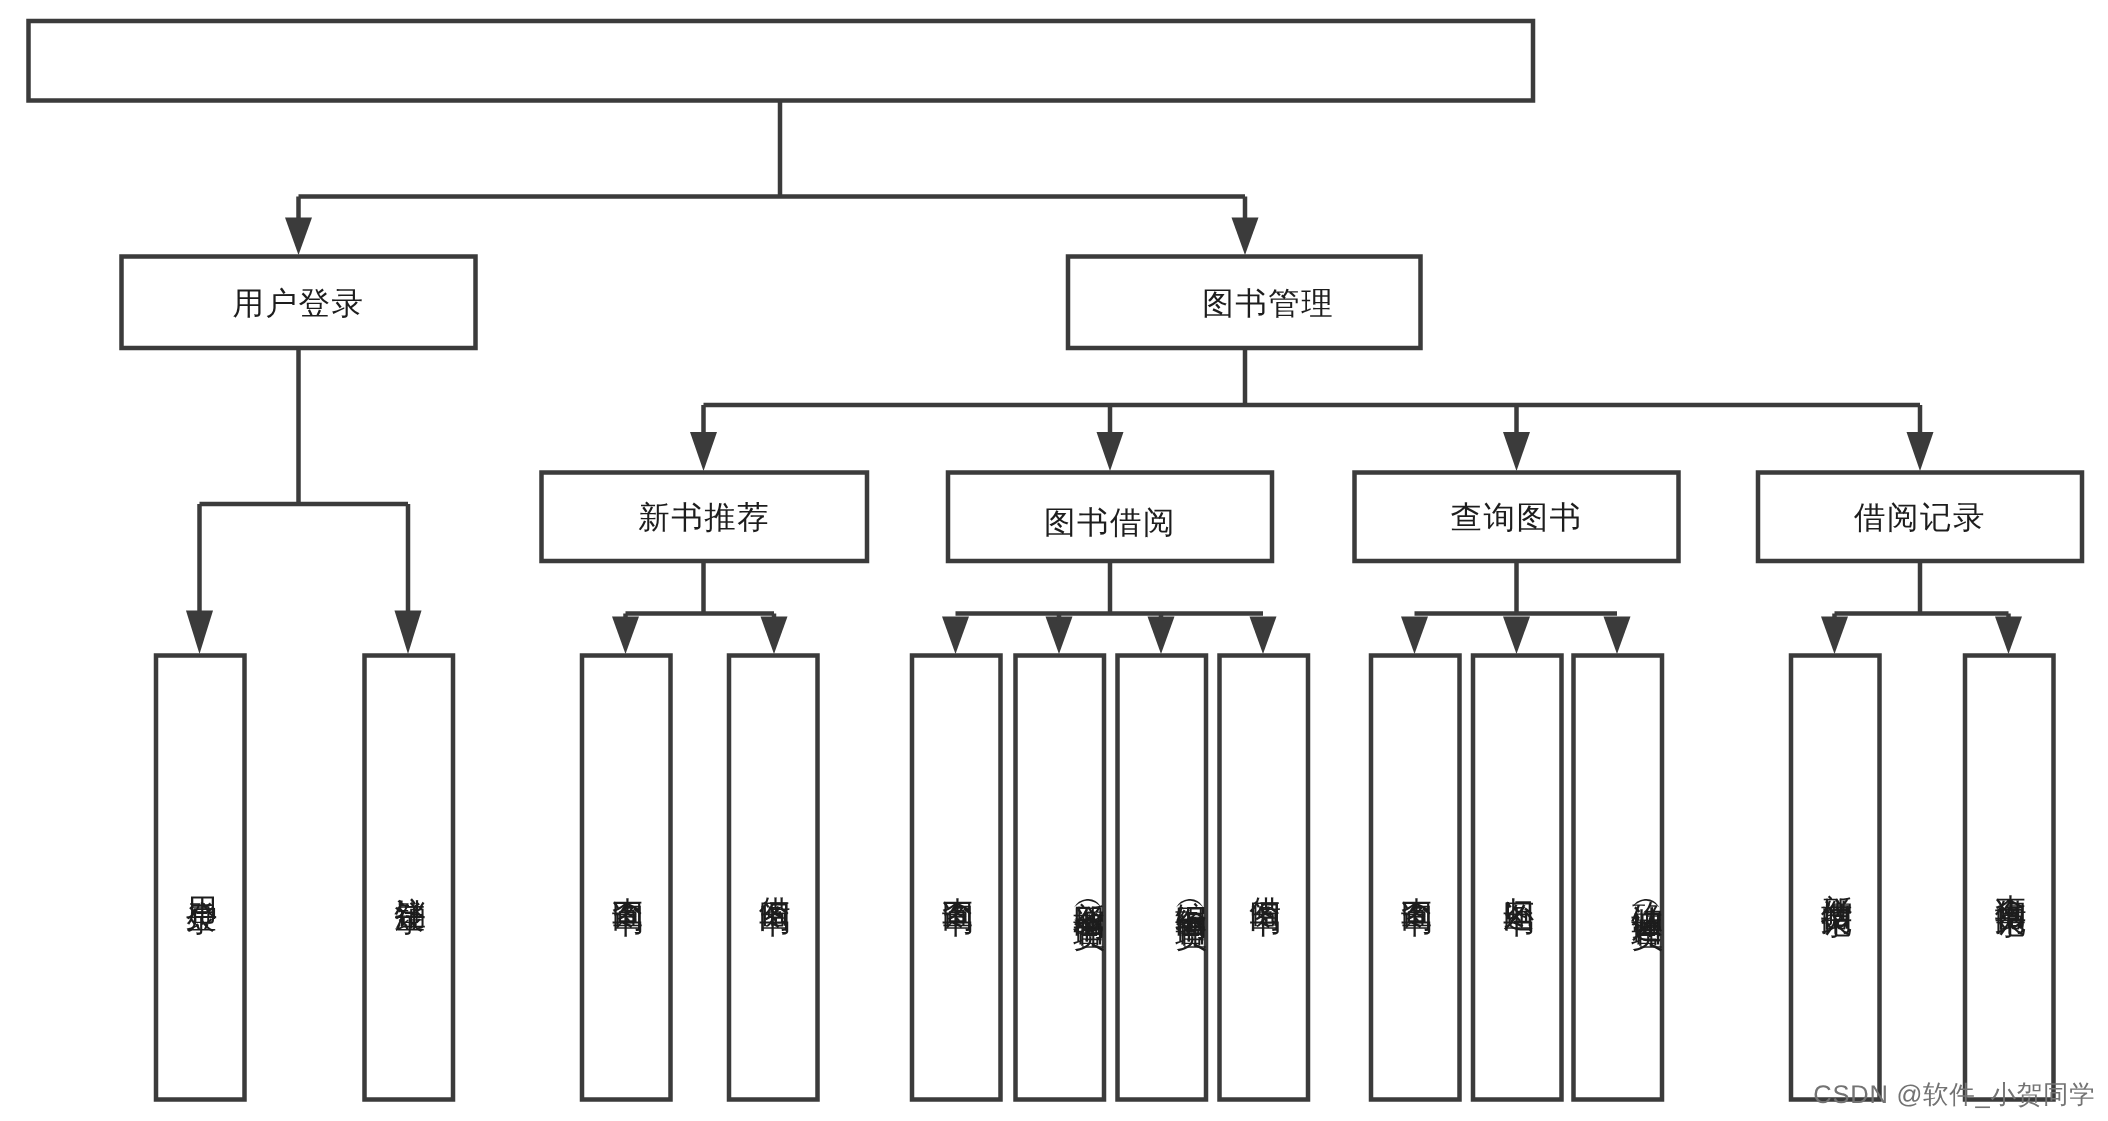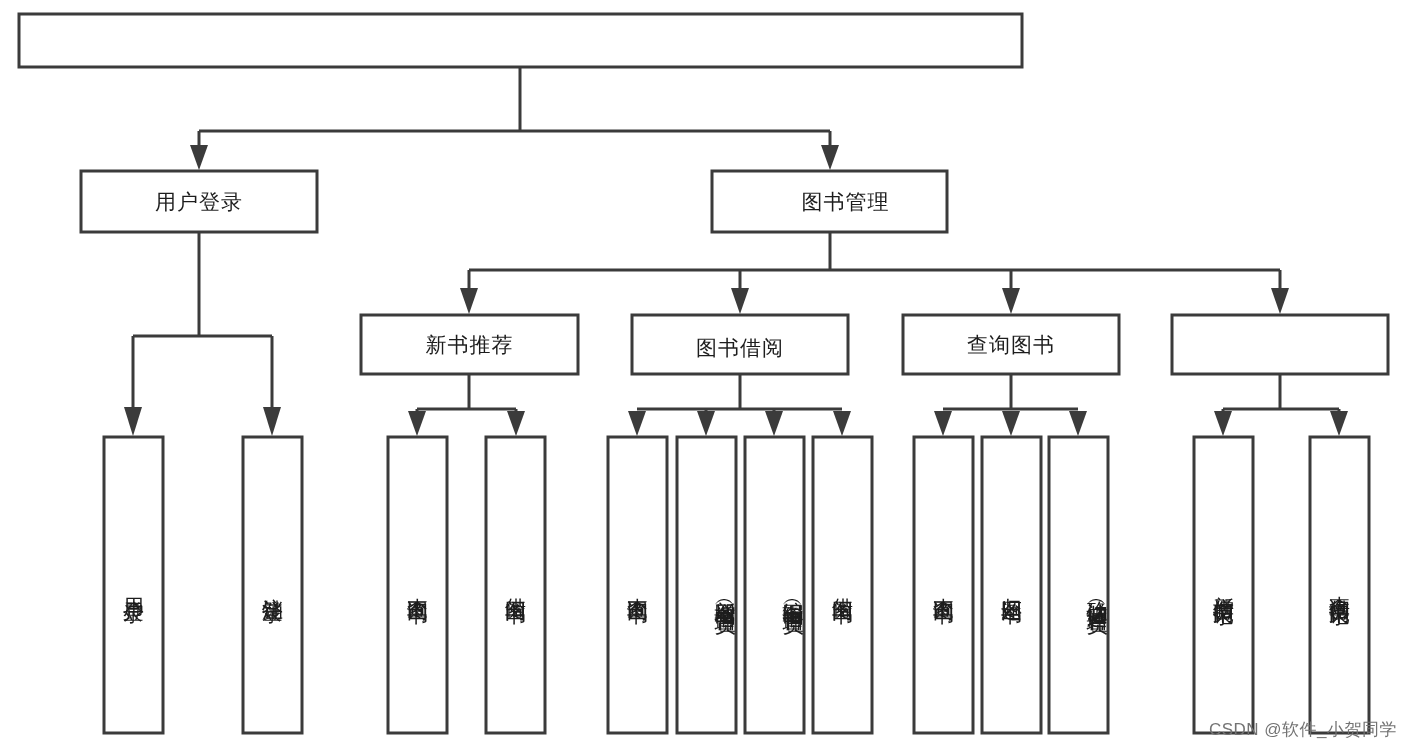--- a/index.html
+++ b/index.html
@@ -168,20 +168,21 @@
     <polygon class="arrow-head" points="1330,411 1348,411 1339,436"></polygon>
   </svg>
 
 
   <div class="node-label-h" style="left:81px; top:171px; width:236px; height:61px;">用户登录</div>
   <div class="node-label-h" style="left:728px; top:171px; width:235px; height:61px;">图书管理</div>
 
   <div class="node-label-h" style="left:361px; top:315px; width:217px; height:59px;">新书推荐</div>
   <div class="node-label-h" style="left:632px; top:315px; width:216px; height:66px;">图书借阅</div>
   <div class="node-label-h" style="left:903px; top:315px; width:216px; height:59px;">查询图书</div>
+  <div class="node-label-h" style="left:1172px; top:315px; width:216px; height:59px;">借阅记录</div>
 
   <div class="node-label-v" style="left:104px; top:437px; width:59px; height:296px; align-items:center;">用户登录</div>
   <div class="node-label-v" style="left:243px; top:437px; width:59px; height:296px; align-items:center;">注销登录</div>
 
   <div class="node-label-v" style="left:388px; top:437px; width:59px; height:296px; align-items:center;">查询图书</div>
   <div class="node-label-v" style="left:486px; top:437px; width:59px; height:296px; align-items:center;">借阅图书</div>
 
   <div class="node-label-v" style="left:608px; top:437px; width:59px; height:296px; align-items:center;">查询图书</div>
   <div class="node-label-v offset-top" style="left:677px; top:437px; width:59px; height:296px;">新增图书（管理员）</div>
   <div class="node-label-v offset-top" style="left:745px; top:437px; width:59px; height:296px;">编辑图书（管理员）</div>

